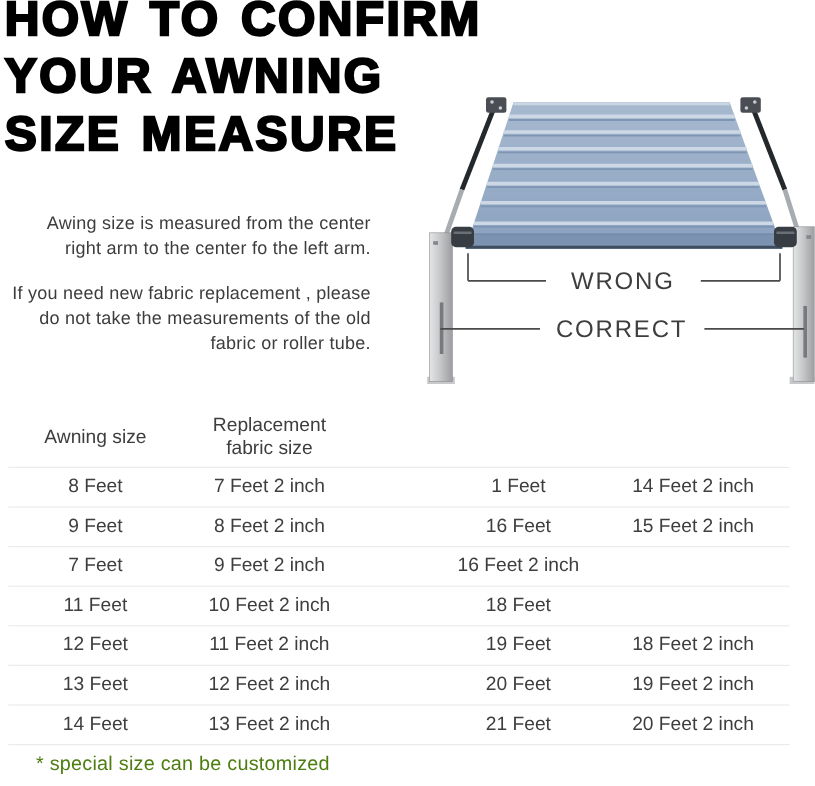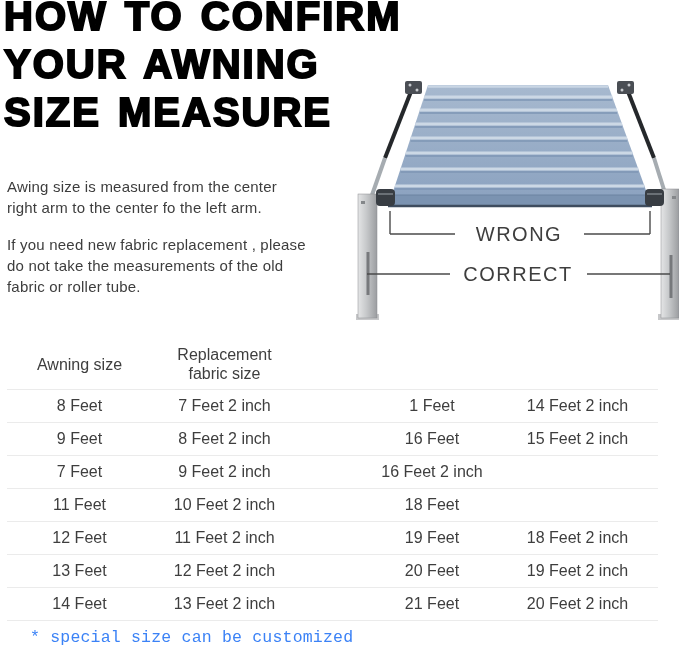--- a/index.html
+++ b/index.html
@@ -33,20 +33,21 @@
   
   .intro {
     position: absolute;
     left: 7px;
     top: 176px;
     width: 302px;
     font-size: 15px;
     line-height: 21px;
     letter-spacing: 0.2px;
     color: #3d3d3d;
+    text-align: right;
   }
   .intro p { margin: 0 0 16px 0; }
 
   
   .diagram {
     position: absolute;
     left: 350px;
     top: 70px;
     width: 329px;
     height: 250px;
@@ -90,23 +91,22 @@
     line-height: 19px;
   }
   .hwrap { display: inline-block; max-width: 110px; }
 
   
   .footnote {
     position: absolute;
     left: 30px;
     top: 628px;
     font-size: 16.5px;
-    color: #3b82f6;
+    color: #4d7c0f;
     letter-spacing: 0.2px;
-    font-family: Liberation Mono, monospace;
   }
 </style>
 </head>
 <body>
 
 <div class="canvas">
 
   <h1 class="heading">
     <span>HOW TO CONFIRM</span>
     <span>YOUR AWNING</span>

